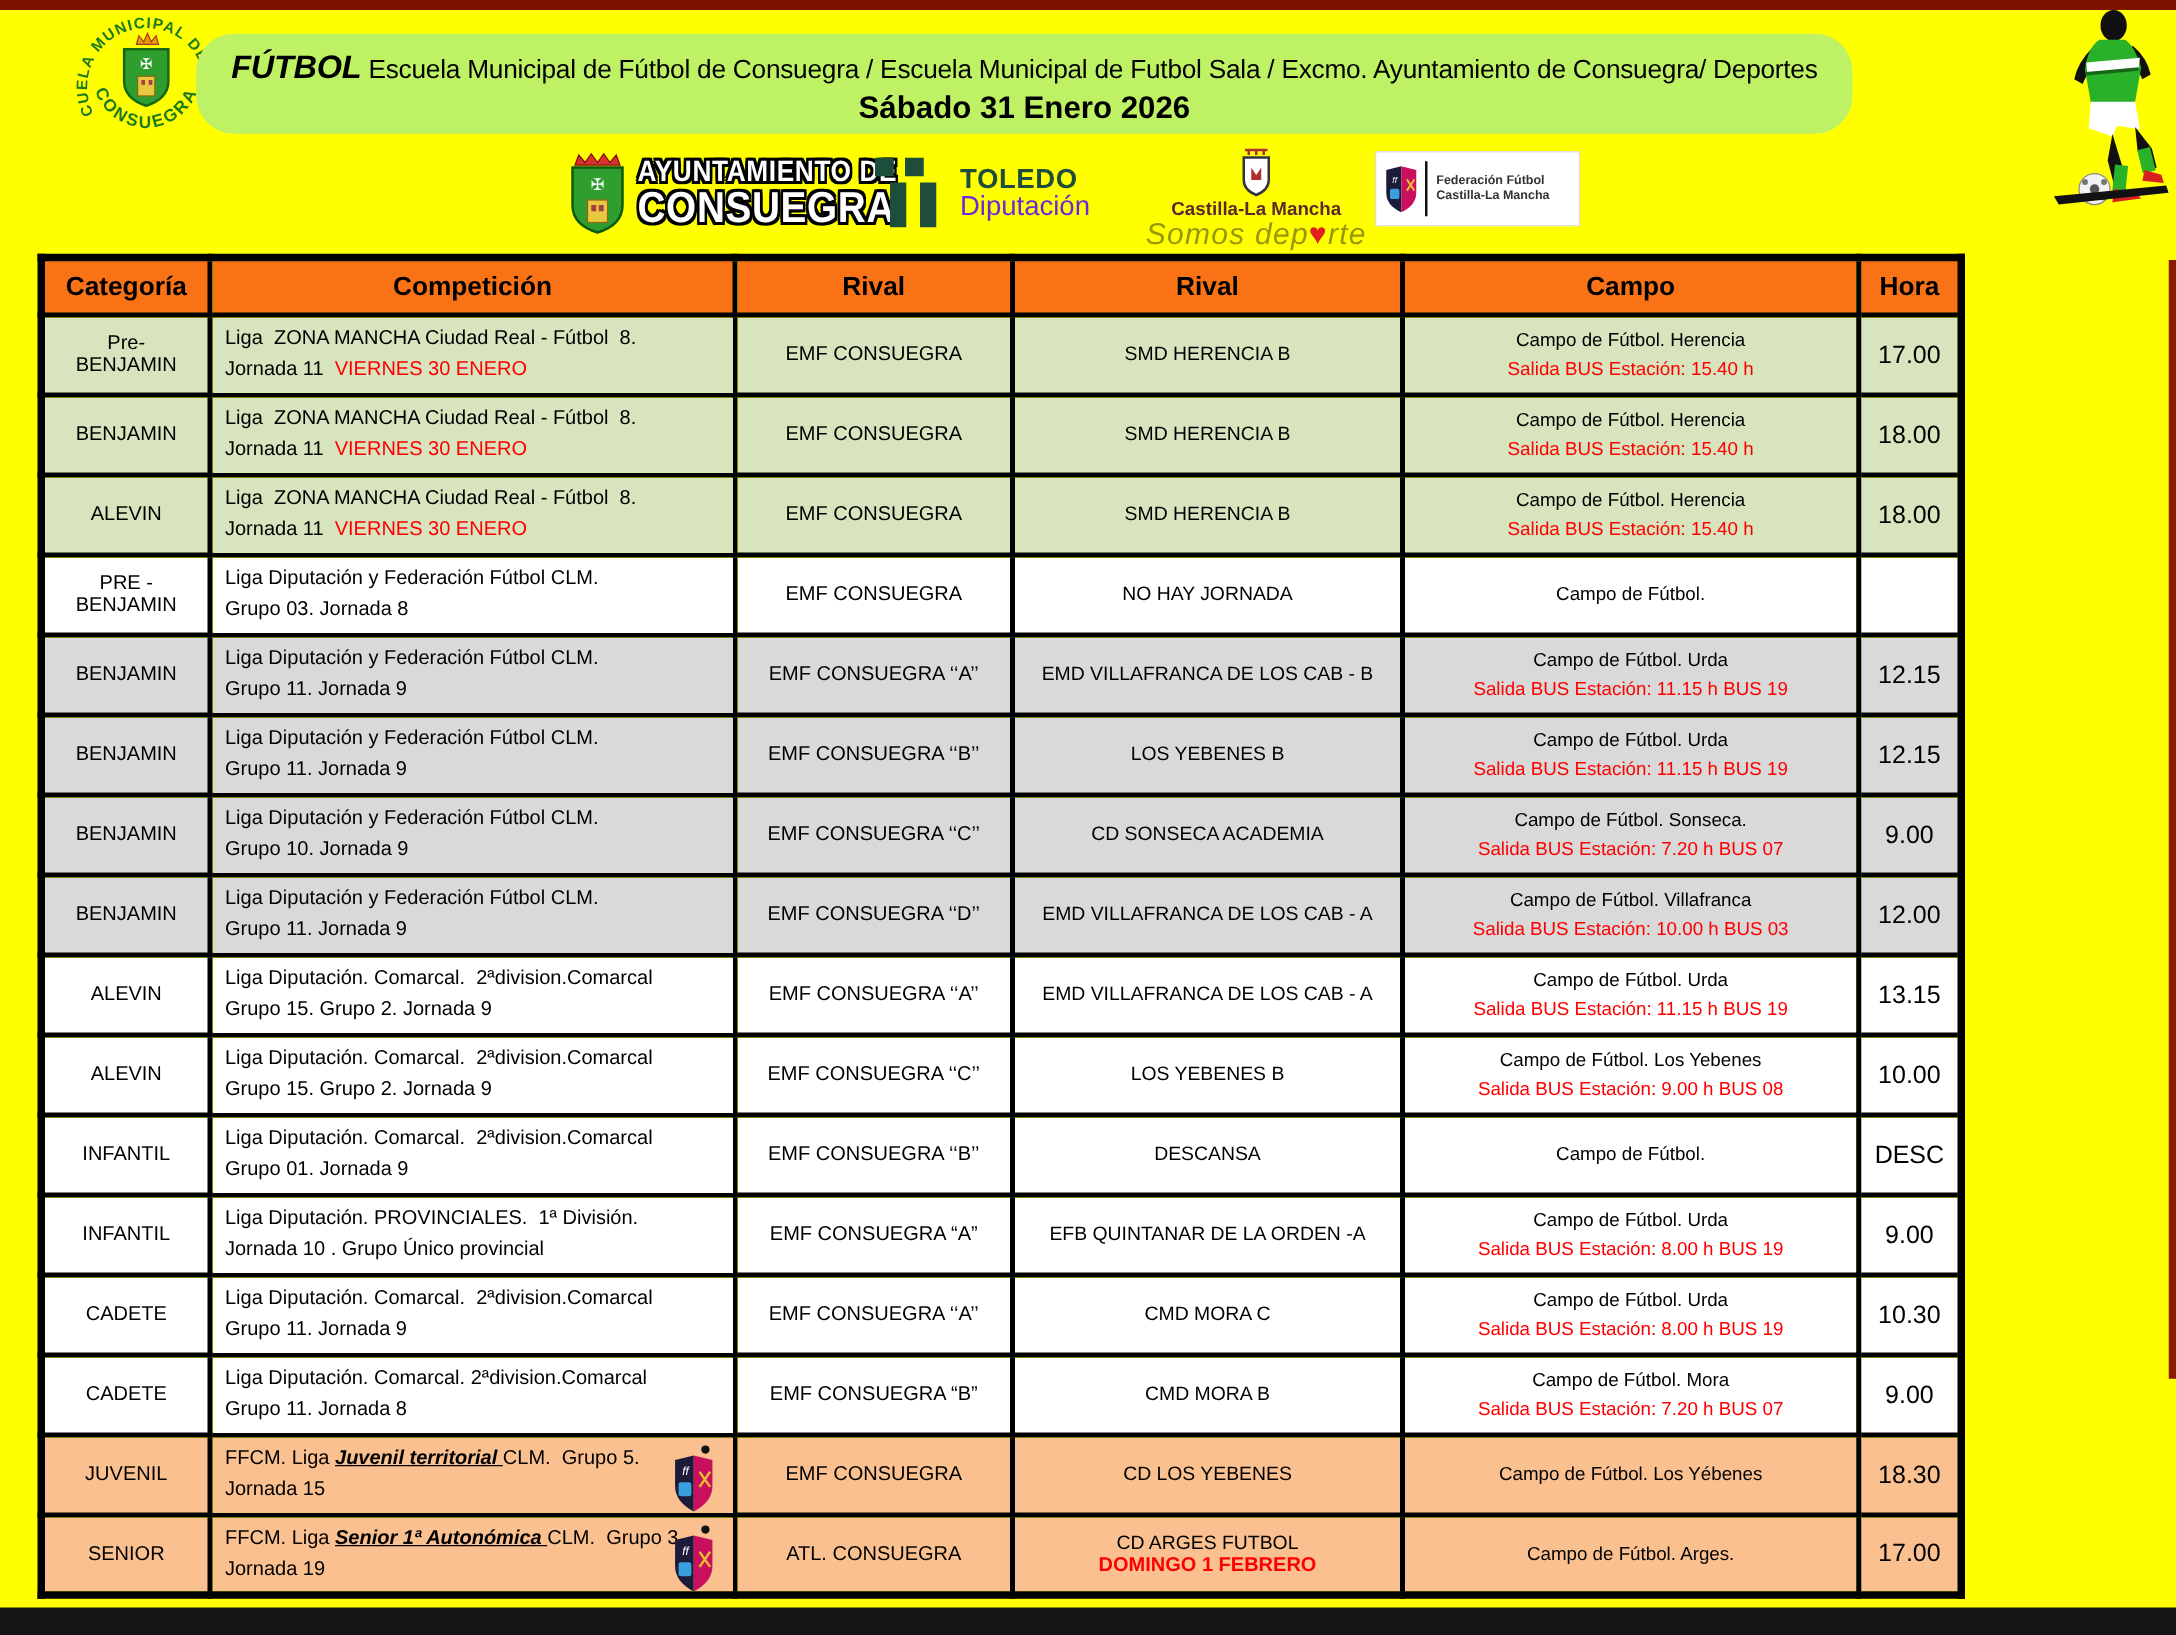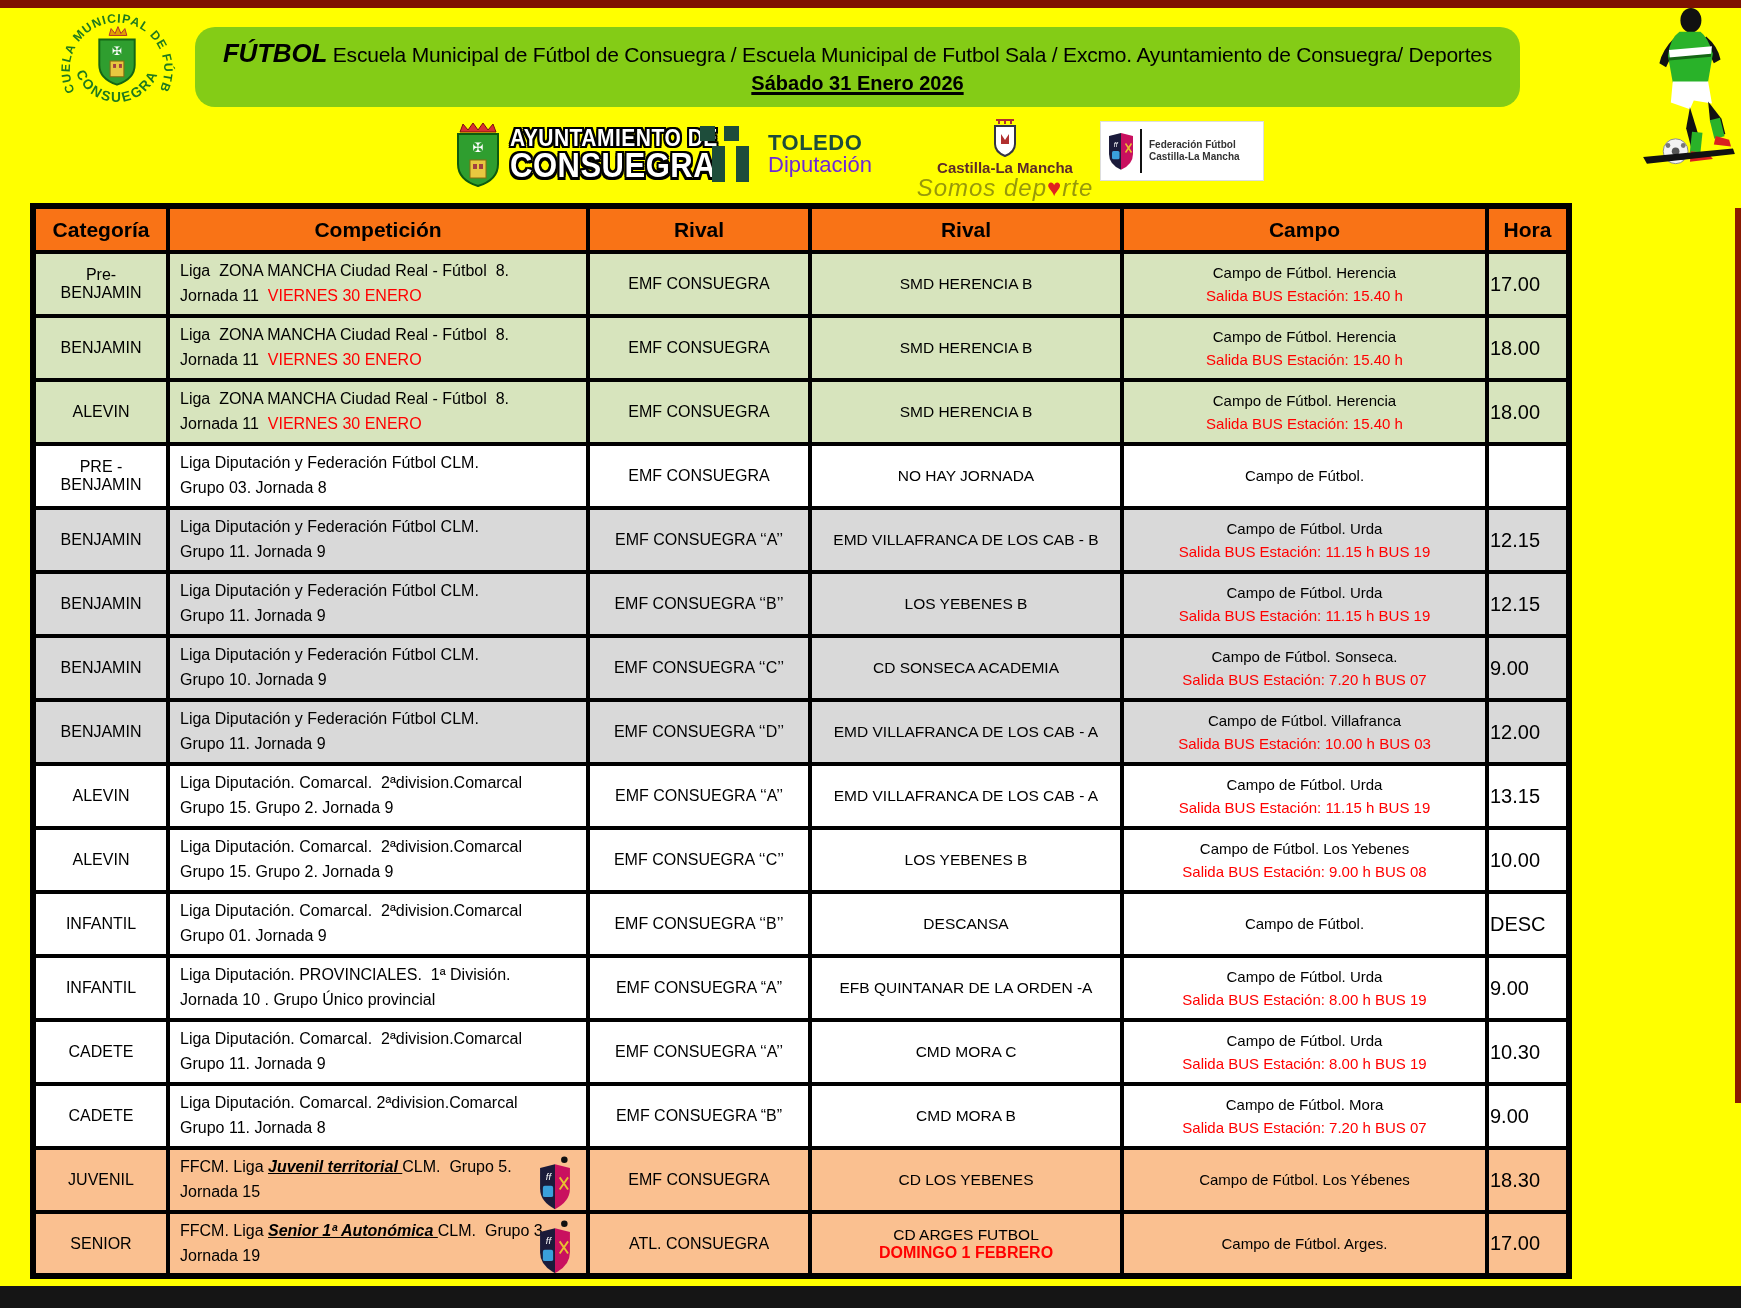--- a/index.html
+++ b/index.html
@@ -9,25 +9,25 @@
     background:#FFFF00; overflow:hidden;
   }
   
   .top-bar    { position:absolute; left:0; top:0; width:100%; height:8px; background:#7E1200; }
   .bottom-bar { position:absolute; left:0; bottom:0; width:100%; height:22px; background:#151515; }
   .right-bar  { position:absolute; right:0; top:208px; width:6px; height:895px; background:#8B1A00; }
 
   
   .banner {
     position:absolute; left:157px; top:27px; width:1325px; height:80px;
-    background:#84cc16; border-radius:20px; text-align:center; color:#000;margin-left:38px;
+    background:#bef264; border-radius:30px; text-align:center; color:#000;
   }
   .banner .title-line { margin-top:11px; font-size:21px; white-space:nowrap; letter-spacing:-0.2px; }
   .banner .title-bold { font-weight:bold; font-style:italic; font-size:26px; }
-  .banner .date-line  { margin-top:3px; font-size:20px; font-weight:bold; text-decoration:underline; text-decoration-thickness:3px; }
+  .banner .date-line  { margin-top:3px; font-size:25px; font-weight:bold; text-decoration-thickness:3px; }
 
   
   .crest { position:absolute; left:58px; top:4px; width:118px; height:118px; }
 
   
   .footballer { position:absolute; right:4px; top:6px; width:96px; height:172px; }
 
   
   .logo-ayto { position:absolute; left:452px; top:122px; display:flex; align-items:center; }
   .ayto-text { margin-left:6px; color:#fff; font-weight:900; line-height:0.95; transform:scaleY(1.12);
@@ -71,21 +71,21 @@
   tr.bg-gray  td { background:#D9D9D9 !important; }
   tr.bg-white td { background:#FFFFFF !important; }
   tr.bg-peach td { background:#FAC090 !important; }
 
   td.cat   { text-align:center; font-size:16px; white-space:pre-line; }
   td.comp  { text-align:left; padding:2px 10px; position:relative; font-size:16px; }
   td.comp .line { line-height:1.55; white-space:pre-wrap; }
   td.eq    { text-align:center; font-size:16px; }
   td.riv   { text-align:center; font-size:15.5px; }
   td.campo-cell { text-align:center; font-size:15px; line-height:1.55; }
-  td.hora  { text-align:left; font-size:20px; }
+  td.hora  { text-align:center; font-size:20px; }
   .red { color:#FF0000; }
   .b  { font-weight:normal; }
   .bu { font-weight:bold; text-decoration:underline;font-style:italic; }
   .riv .red { font-weight:bold; font-size:16px; }
   .ffcm-row-logo { position:absolute; right:10px; top:5px; width:42px; height:56px; }
 </style>
 </head>
 <body>
 
 <div id="poster">

